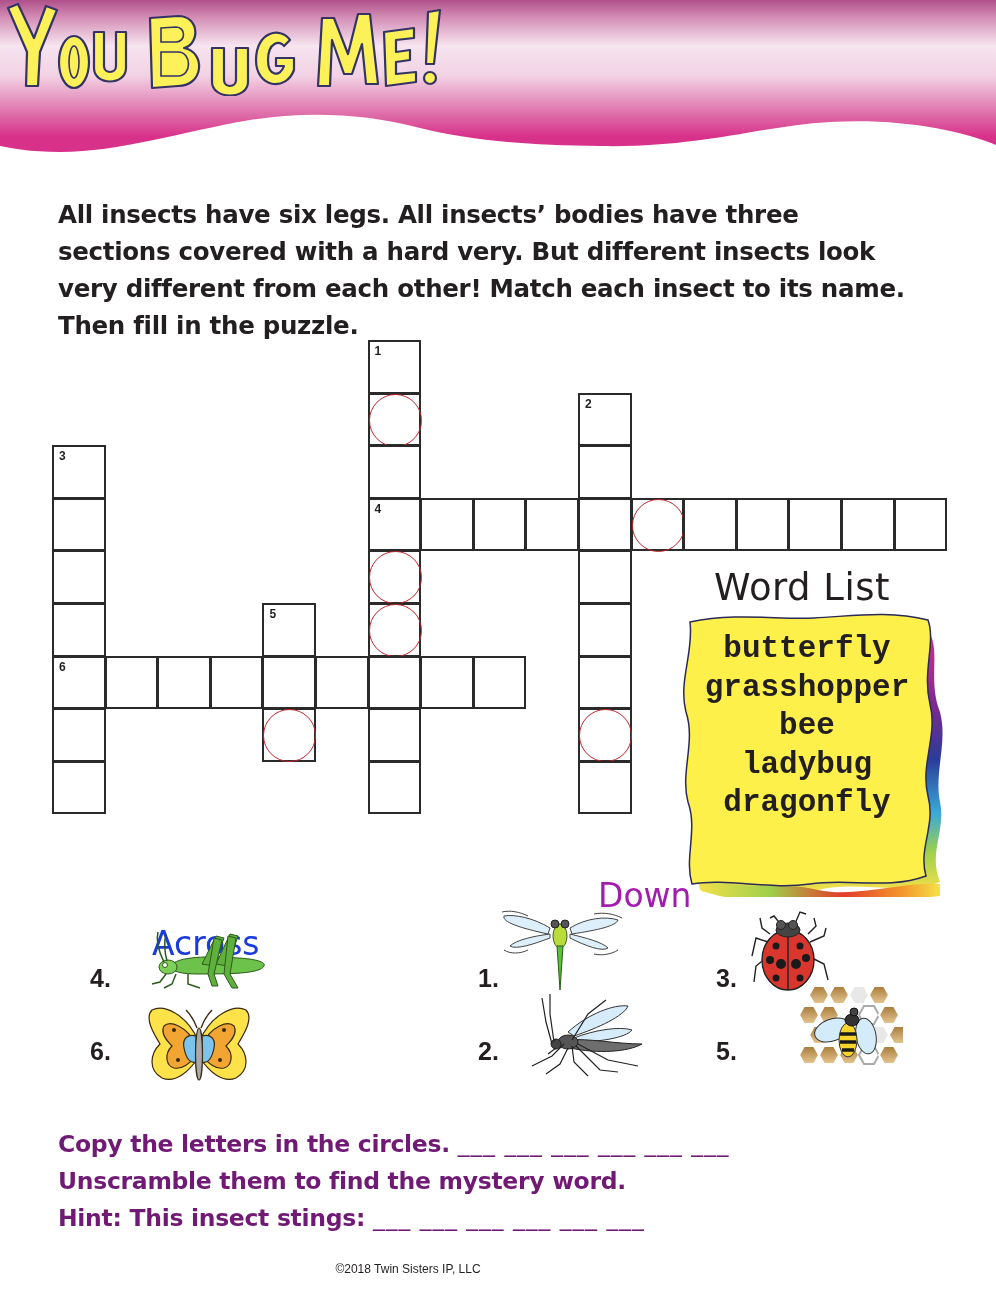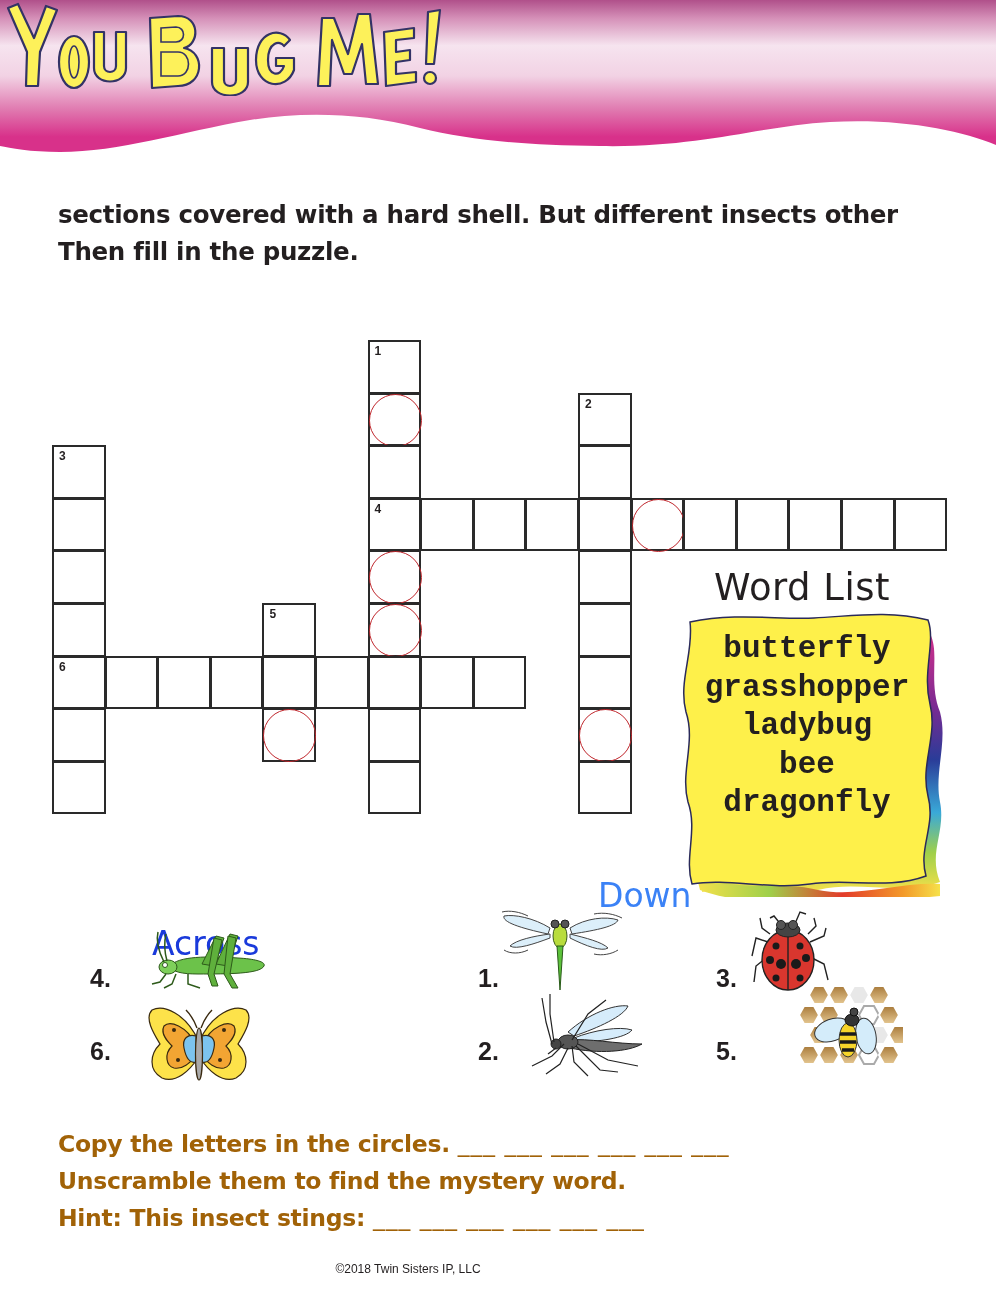--- a/index.html
+++ b/index.html
@@ -26,27 +26,27 @@
   .wordlist-title { position: absolute; left: 714px; top: 566px; font-family: "DejaVu Sans", sans-serif;
                     font-size: 37px; color: #231f20; letter-spacing: 0.5px; }
   .wordlist-box { position: absolute; left: 678px; top: 612px; width: 270px; height: 285px; }
   .wordlist-words { position: absolute; left: 690px; top: 630px; width: 234px; text-align: center;
                     font-family: Liberation Mono, monospace; font-weight: bold; font-size: 31px;
                     line-height: 38.5px; color: #231f20; }
   .wordlist-words span { display: block; }
 
   .clue-head { position: absolute; font-family: "DejaVu Sans", sans-serif; font-size: 33px; }
   .across-head { left: 152px; top: 924px; color: #1a3adb; }
-  .down-head { left: 598px; top: 876px; color: #3b82f6; }
+  .down-head { left: 598px; top: 876px; color: #a21caf; }
   .clue-num { position: absolute; font-family: "Liberation Sans", sans-serif; font-weight: bold;
               font-size: 25px; color: #231f20; }
   .pic { position: absolute; }
 
   .bottom-text { position: absolute; left: 58px; top: 1126px; font-family: "DejaVu Sans", sans-serif;
-                 font-weight: bold; font-size: 23.5px; line-height: 37px; color: #a16207; letter-spacing: -0.3px; }
+                 font-weight: bold; font-size: 23.5px; line-height: 37px; color: #701a75; letter-spacing: -0.3px; }
   .bottom-text div { white-space: nowrap; }
   .blanks { letter-spacing: 1px; font-weight: normal; }
   .copyright { position: absolute; left: 0; width: 816px; top: 1262px; text-align: center;
                font-family: "Liberation Sans", sans-serif; font-size: 12px; color: #231f20; }
 </style>
 </head>
 <body>
 
 <div class="header">
   <svg width="996" height="160" viewBox="0 0 996 160">
@@ -87,21 +87,23 @@
     </g>
     <g fill="none" stroke="#333366" stroke-width="1.6">
       <path d="M161,28 L176,27 C186,27 186,42 176,42 L161,42 Z"></path>
       <path d="M161,52 L178,52 C192,52 192,76 178,76 L161,76 Z"></path>
       <ellipse cx="74" cy="62" rx="5" ry="16"></ellipse>
     </g>
   </svg>
 </div>
 
 <div class="intro">
-  <span>sections covered with a hard shell. But different insects other</span>
+  <span>All insects have six legs. All insects’ bodies have three</span>
+  <span>sections covered with a hard very. But different insects look</span>
+  <span>very different from each other! Match each insect to its name.</span>
   <span>Then fill in the puzzle.</span>
 </div>
 
 <div class="grid">
 
   <div class="cell" style="left:367.6px;top:340px">
       <span class="num">1</span>
     </div>
   <div class="cell circled" style="left:367.6px;top:392.6px"></div>
   <div class="cell" style="left:367.6px;top:445.2px"></div>
@@ -182,22 +184,22 @@
   </defs>
 
   <path d="M20,20 C70,10 110,16 140,18 C180,22 210,10 252,22 C262,40 250,70 262,100 C270,130 256,160 262,190 C268,220 250,240 262,270 C220,284 180,268 140,278 C100,286 60,272 24,280 C30,250 20,220 26,190 Z" fill="url(#rainbowV)"></path>
   <path d="M18,262 C60,282 100,268 140,278 C180,286 220,270 262,272 L262,284 C220,288 180,292 140,286 C100,290 60,292 22,278 Z" fill="url(#rainbowH)"></path>
 
   <path d="M12,10 C60,0 100,8 136,6 C176,4 210,-2 250,8 C258,30 244,60 252,92 C260,124 242,152 250,184 C258,214 240,236 248,264 C210,278 170,266 132,272 C92,278 50,266 14,272 C6,246 20,218 10,190 C2,160 18,130 8,100 C0,70 16,40 12,10 Z" fill="#fef04a" stroke="#2a2a5a" stroke-width="1.5"></path>
 </svg>
 <div class="wordlist-words">
   <span>butterfly</span>
   <span>grasshopper</span>
+  <span>bee</span>
   <span>ladybug</span>
-  <span>bee</span>
   <span>dragonfly</span>
 </div>
 
 <div class="clue-head across-head">Across</div>
 <div class="clue-head down-head">Down</div>
 
 <div class="clue-num" style="left:90px;top:964px">4.</div>
 <div class="clue-num" style="left:90px;top:1037px">6.</div>
 <div class="clue-num" style="left:478px;top:964px">1.</div>
 <div class="clue-num" style="left:478px;top:1037px">2.</div>

